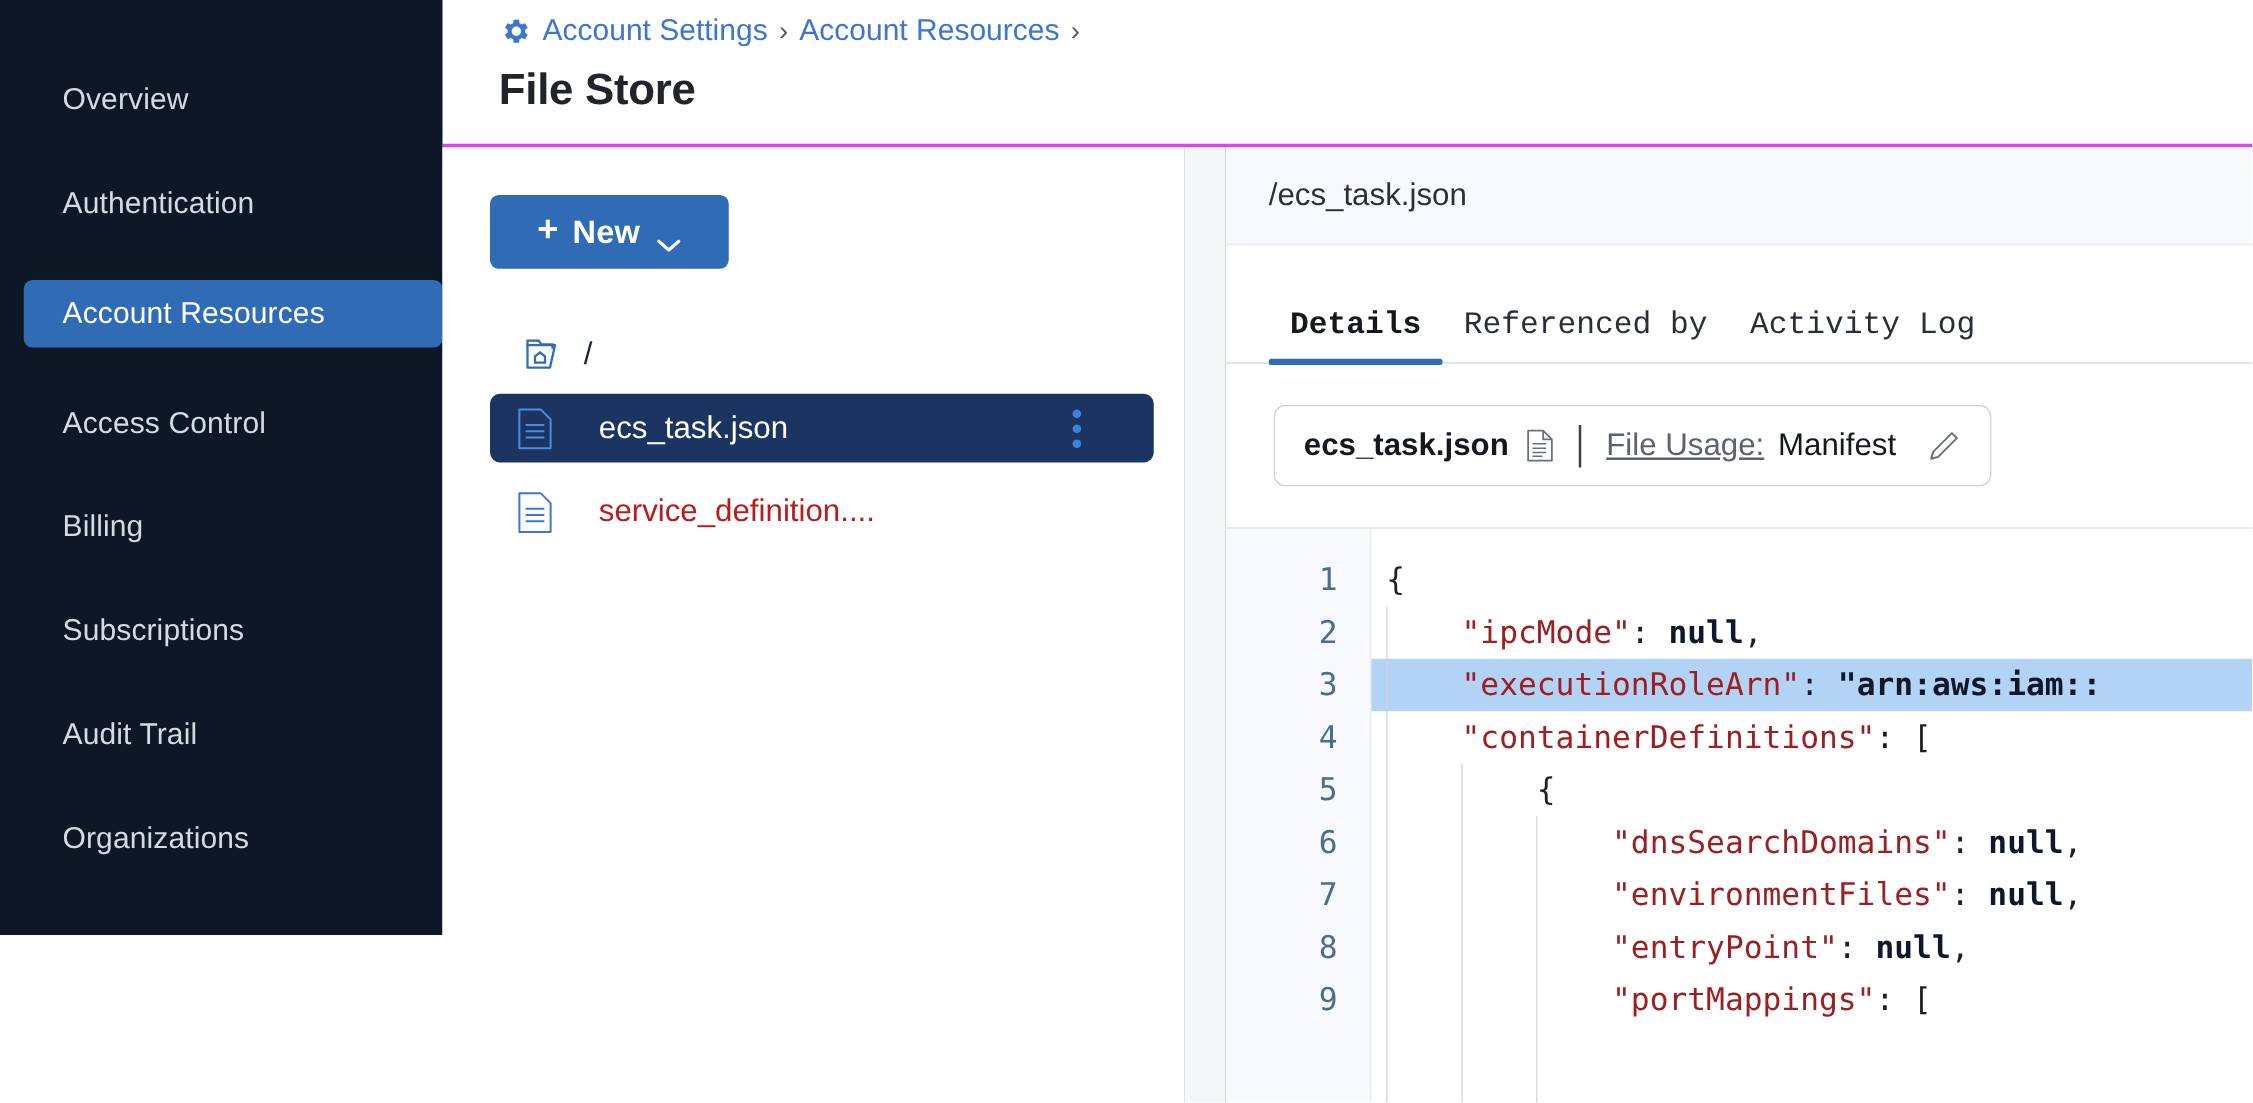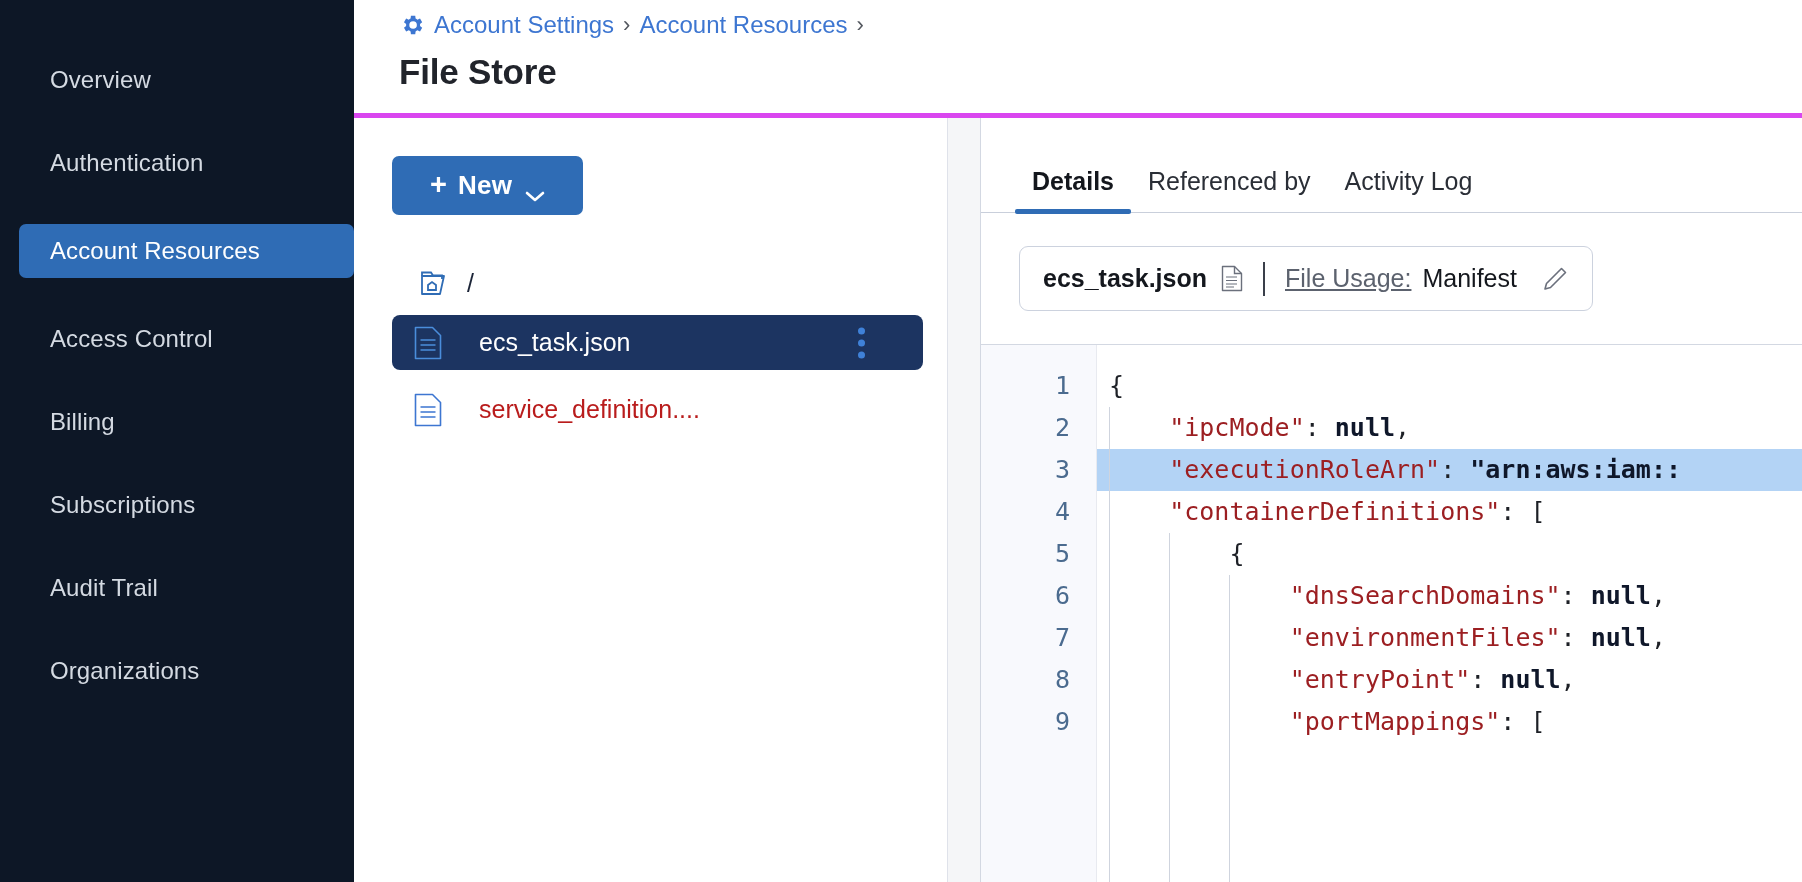--- a/index.html
+++ b/index.html
@@ -7,21 +7,21 @@
     width: 1802px; height: 882px;
     overflow: hidden;
     background: #ffffff;
     font-family: "Liberation Sans", sans-serif;
     -webkit-font-smoothing: antialiased;
   }
   .app { display: flex; width: 1802px; height: 882px; }
 
   
   .sidebar {
-    width: 354px; min-width: 354px; height: 882px;
+    width: 354px; min-width: 354px; height: 748px;
     background: #0d1726;
     padding-top: 58px;
     position: relative;
     overflow: hidden;
   }
   .nav-item {
     height: 44px;
     display: flex; align-items: center;
     margin: 0 0 39px 0;
     padding-left: 50px;
@@ -40,21 +40,21 @@
     margin-right: 0px;
     width: 335px;
     height: 54px;
   }
 
   
   .main { flex: 1; height: 882px; display: flex; flex-direction: column; min-width: 0; }
 
   .header {
     height: 118px; min-height: 118px;
-    border-bottom: 5px solid #d946ef;
+    border-bottom: 3px solid #d946ef;
     padding: 6px 0 0 45px;
     background: #fff;
   }
   .breadcrumb {
     display: flex; align-items: center;
     height: 38px;
     gap: 9px;
   }
   .gear-icon { width: 26px; height: 26px; display:block; }
   .crumb {
@@ -155,20 +155,21 @@
     gap: 0px;
     border-bottom: 1px solid #c9cfdb;
   }
   .tab {
     font-size: 25px;
     color: #2a2e36;
     padding: 0 17px 16px 17px;
     cursor: pointer;
     position: relative;
     white-space: nowrap;
+    font-family: Liberation Mono, monospace;
   }
   .tab.active { font-weight: bold; color: #14171d; }
   .tab.active::after {
     content: ""; position: absolute; left: 0; right: 0; bottom: -2px;
     height: 5px; background: #2f6cb5; border-radius: 2px;
   }
 
   .usage-zone {
     height: 132px; min-height: 132px;
     display: flex; align-items: center;
@@ -332,20 +333,23 @@
                   </svg></span>
                 <span class="file-label">service_definition....</span>
               </div>
             </div>
         </div>
       </div>
 
       <div class="splitter"></div>
 
       <div class="detail">
+        <div class="path-bar">
+          <span class="path-text">/ecs_task.json</span>
+        </div>
 
         <div class="tabs" id="detail-tabs">
             <div class="tab active">Details</div>
             <div class="tab">Referenced by</div>
             <div class="tab">Activity Log</div>
           </div>
 
         <div class="usage-zone">
           <div class="usage-card">
             <span class="usage-name">ecs_task.json</span>

